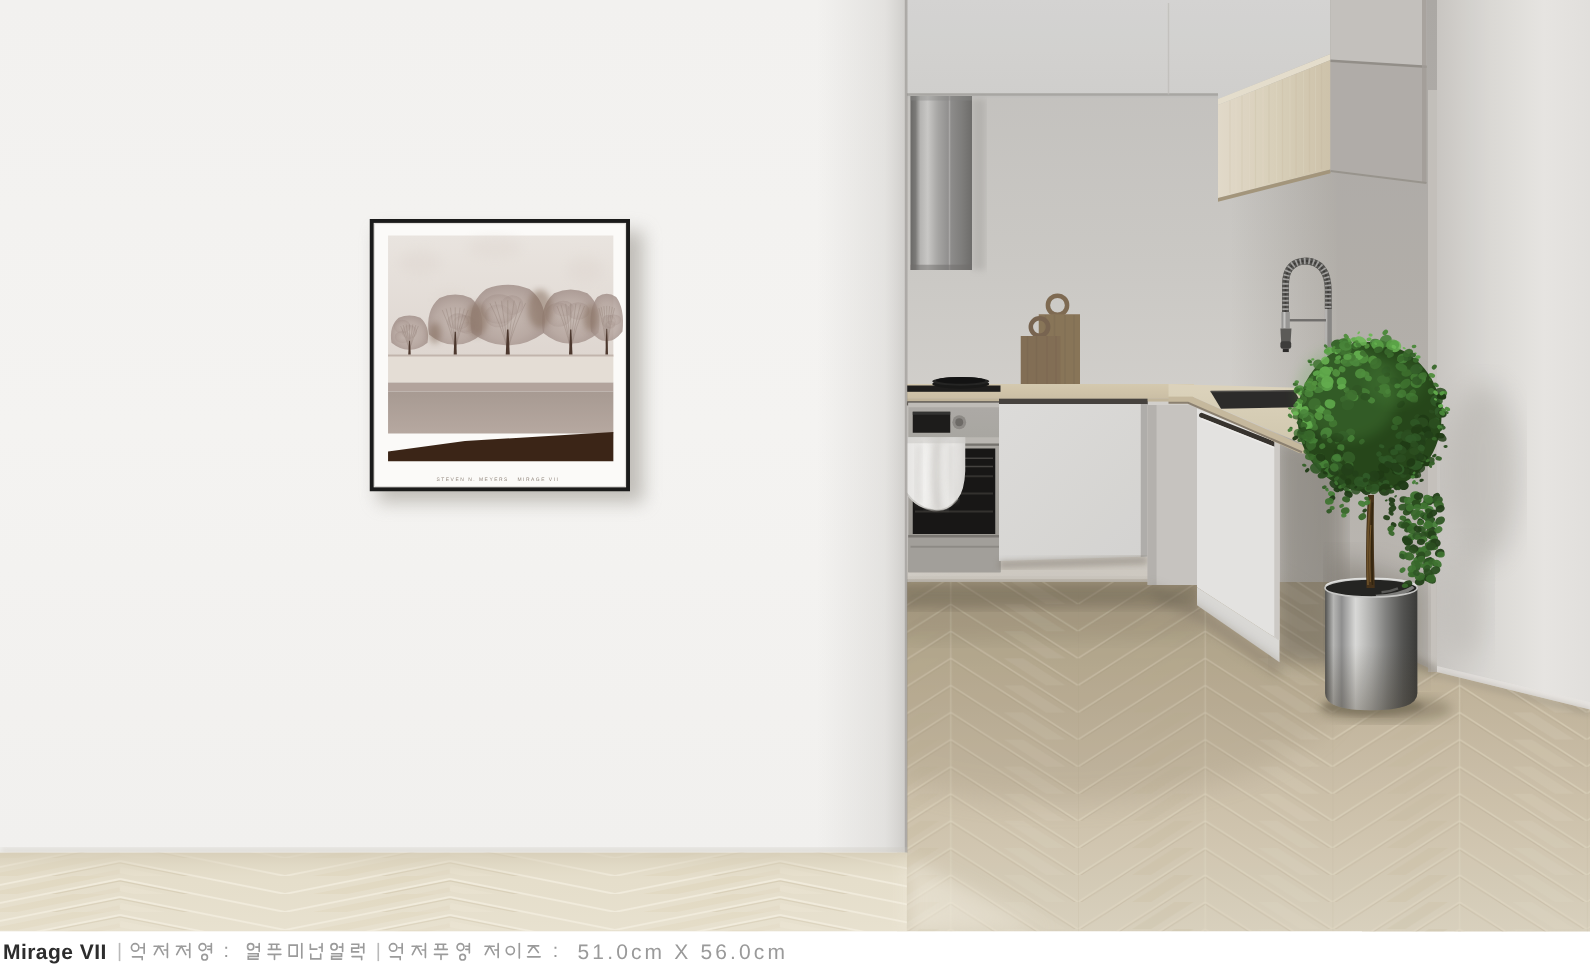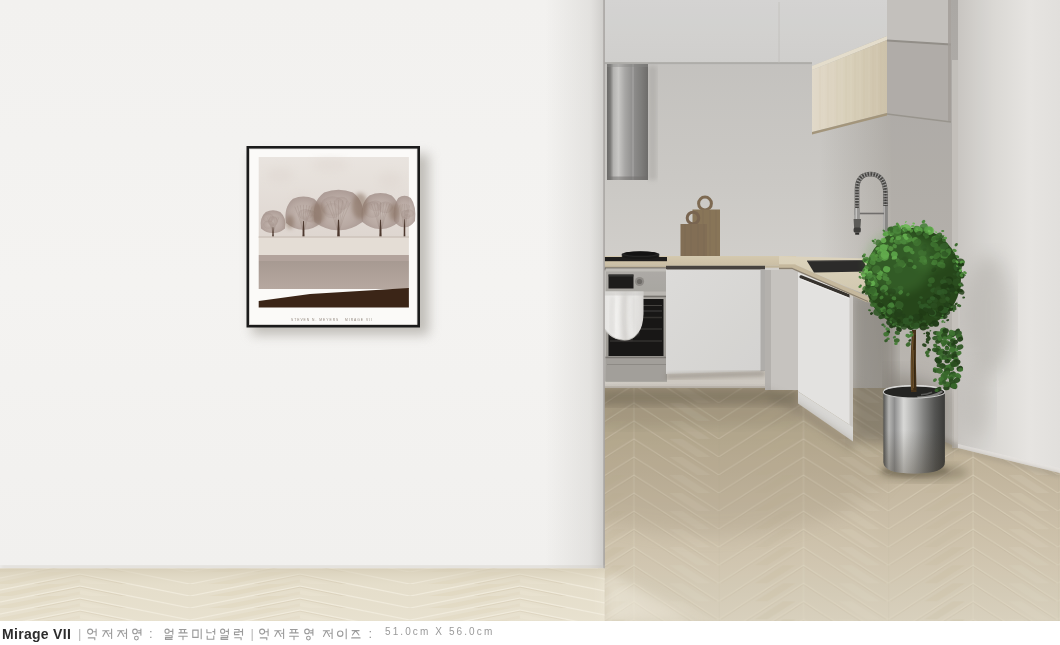--- a/index.html
+++ b/index.html
@@ -1,21 +1,21 @@
 <!DOCTYPE html>
 <html><head>
 <meta charset="utf-8">
 <style>
 html,body{margin:0;padding:0;background:#ffffff;width:1060px;height:645px;overflow:hidden;font-family:"Liberation Sans",sans-serif;}
 #scene{position:absolute;top:0;left:0;}
 #cap{position:absolute;left:0;top:621px;width:908px;height:24px;background:#ffffff;}
 #cap .t1{position:absolute;left:2px;top:4.5px;font-size:14px;font-weight:bold;color:#2d2d2d;letter-spacing:0.3px;}
 #cap .sep{position:absolute;top:5px;font-size:13px;color:#b9b9b9;}
 #cap .col{position:absolute;top:5px;font-size:13px;color:#999;}
-#cap .dim{position:absolute;left:385px;top:5px;font-size:10px;color:#9a9a9a;letter-spacing:2.1px;}
+#cap .dim{position:absolute;left:385px;top:5px;font-size:14px;color:#9a9a9a;letter-spacing:2.1px;}
 #cap svg{position:absolute;left:0;top:0;}
 </style>
 </head>
 <body>
 
 <svg id="scene" width="1060" height="645" viewBox="0 0 1060 645">
 <defs>
 <linearGradient id="gBackWall" x1="0" y1="0" x2="0" y2="1">
   <stop offset="0" stop-color="#c3c1be"></stop>
         <stop offset="0.45" stop-color="#cdcbc7"></stop>

